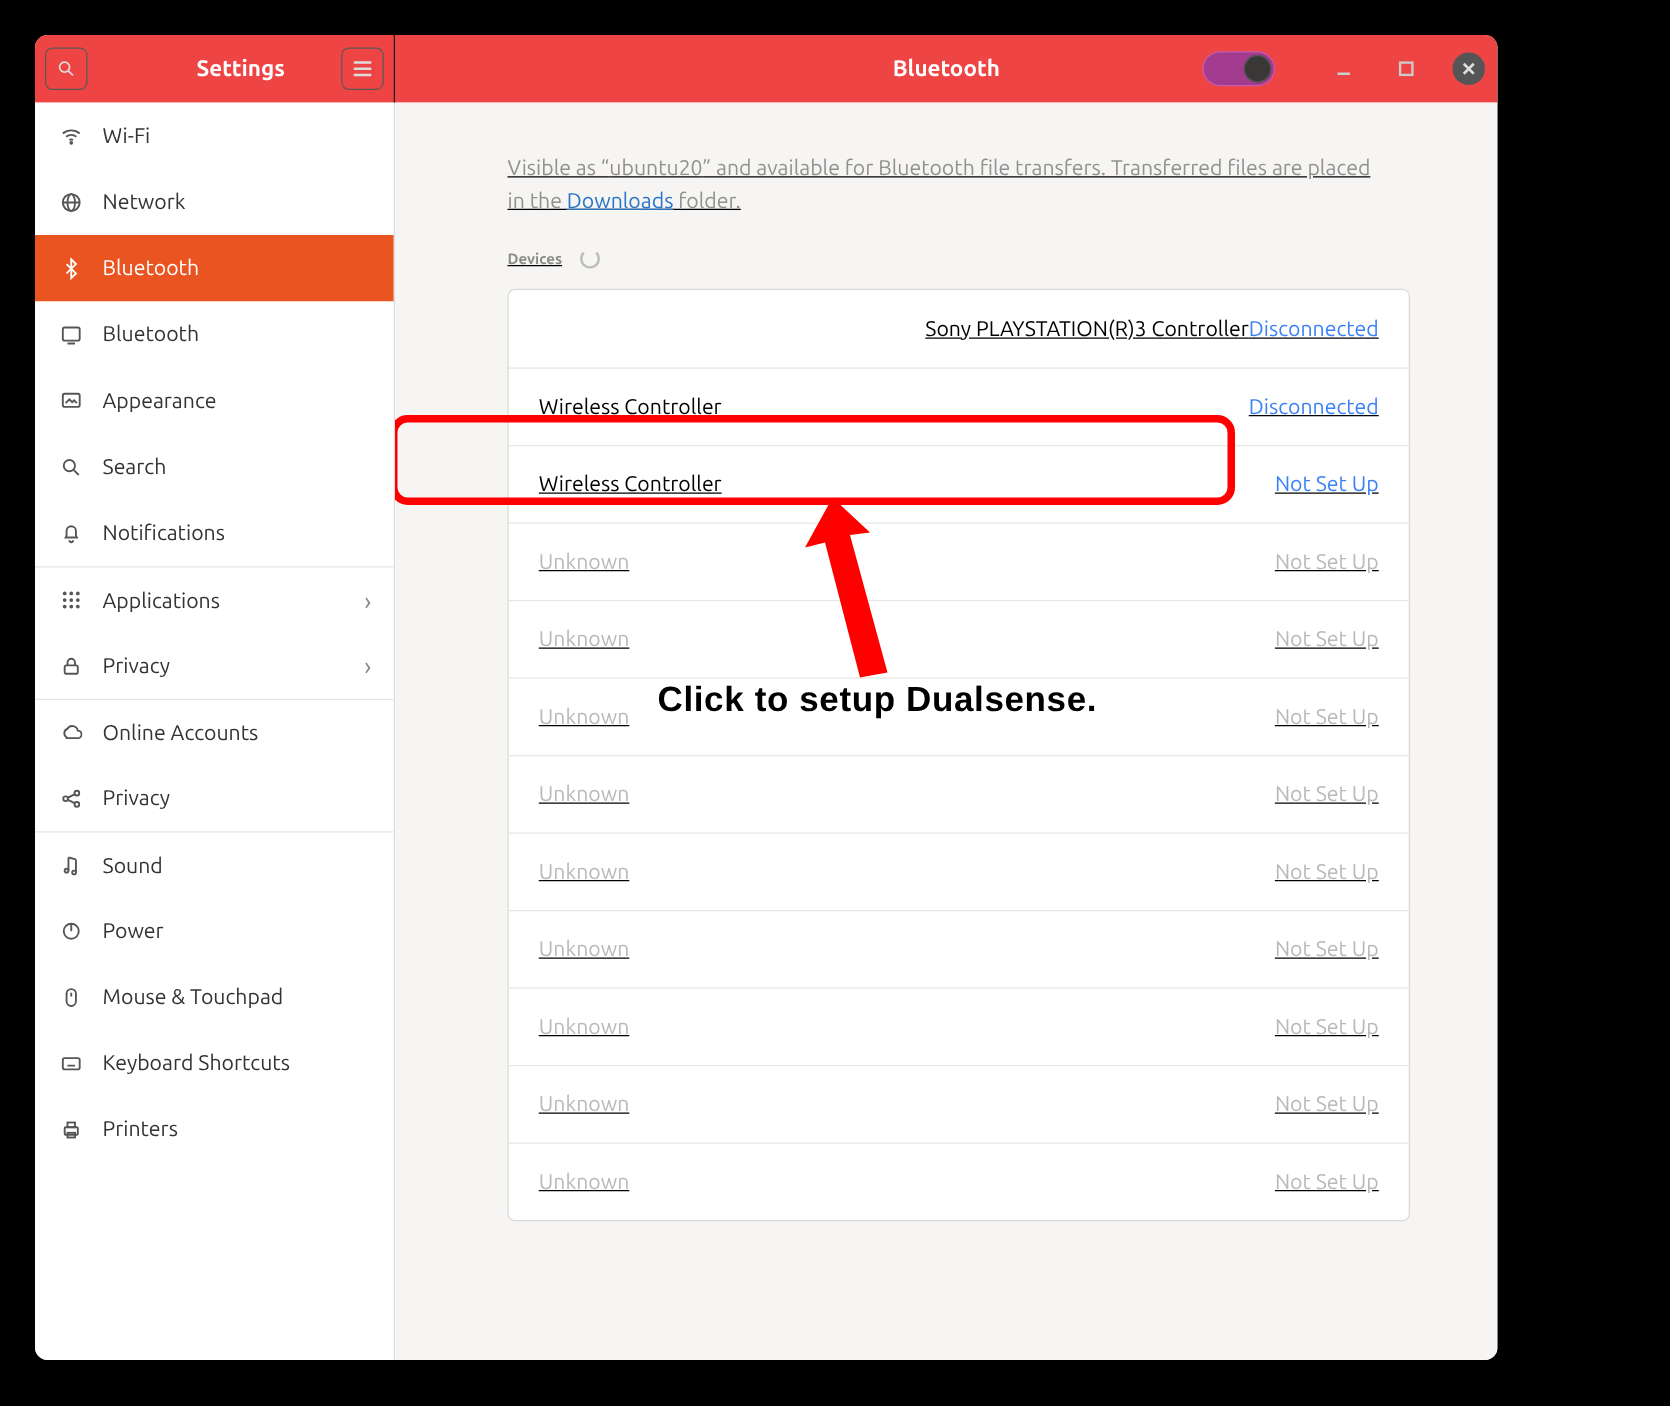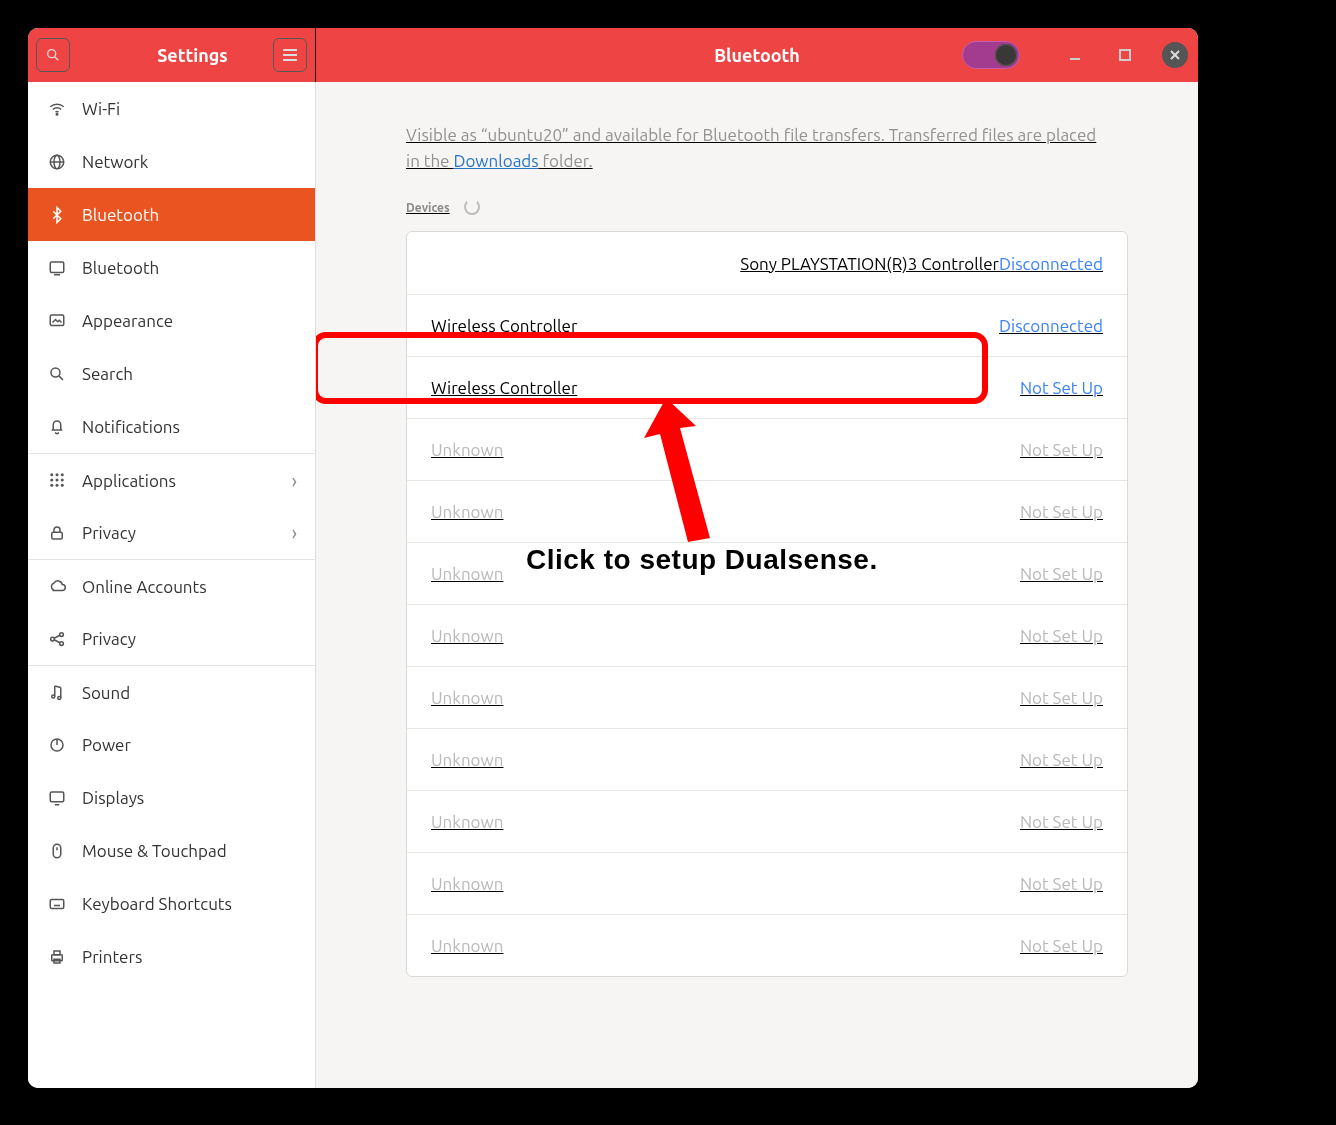--- a/index.html
+++ b/index.html
@@ -333,29 +333,20 @@
             <svg width="18" height="18" viewBox="0 0 24 24" fill="none" stroke="currentColor" stroke-width="2">
               <circle cx="12" cy="12" r="8"></circle>
               <line x1="12" y1="4" x2="12" y2="12"></line>
             </svg>
           </span>
           <span>Power</span>
         </div>
         <div class="side-item">
           <span class="icon">
             <svg width="18" height="18" viewBox="0 0 24 24" fill="none" stroke="currentColor" stroke-width="2">
-              <rect x="3" y="4" width="18" height="13" rx="2"></rect>
-              <line x1="9" y1="21" x2="15" y2="21"></line>
-            </svg>
-          </span>
-          <span>Displays</span>
-        </div>
-        <div class="side-item">
-          <span class="icon">
-            <svg width="18" height="18" viewBox="0 0 24 24" fill="none" stroke="currentColor" stroke-width="2">
               <rect x="7" y="3" width="10" height="18" rx="5"></rect>
               <line x1="12" y1="7" x2="12" y2="11"></line>
             </svg>
           </span>
           <span>Mouse &amp; Touchpad</span>
         </div>
         <div class="side-item">
           <span class="icon">
             <svg width="18" height="18" viewBox="0 0 24 24" fill="none" stroke="currentColor" stroke-width="2">
               <rect x="3" y="6" width="18" height="12" rx="2"></rect>

